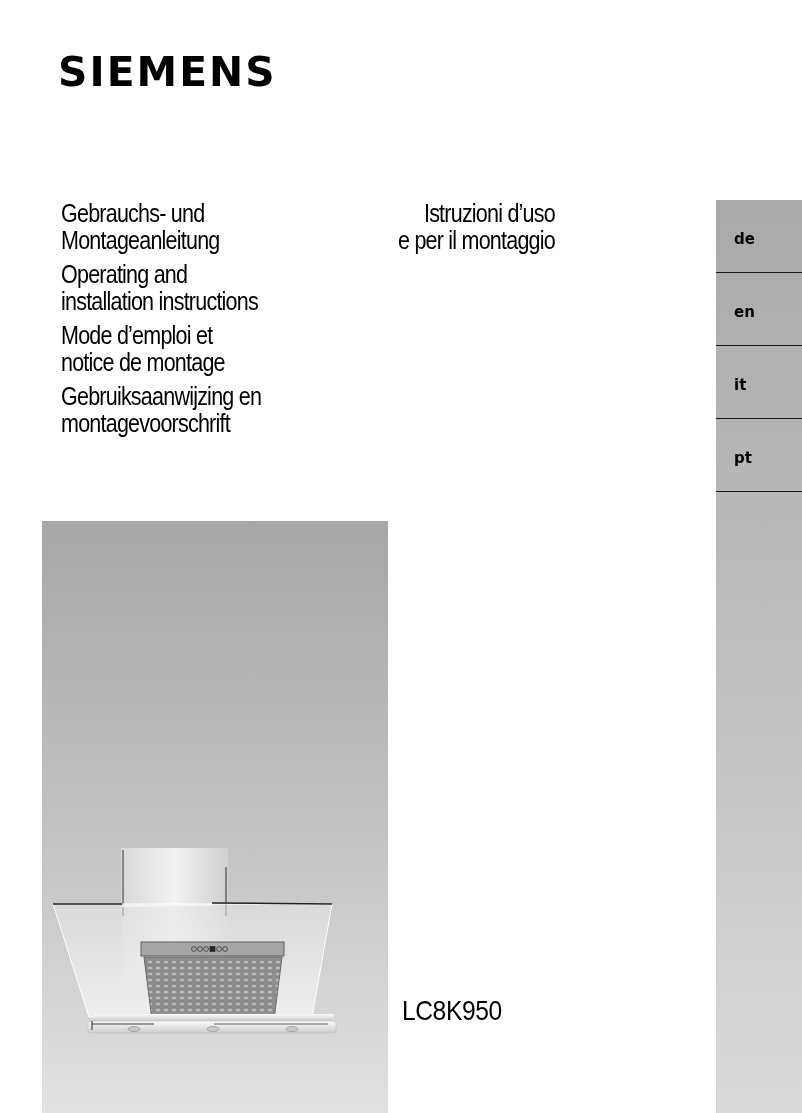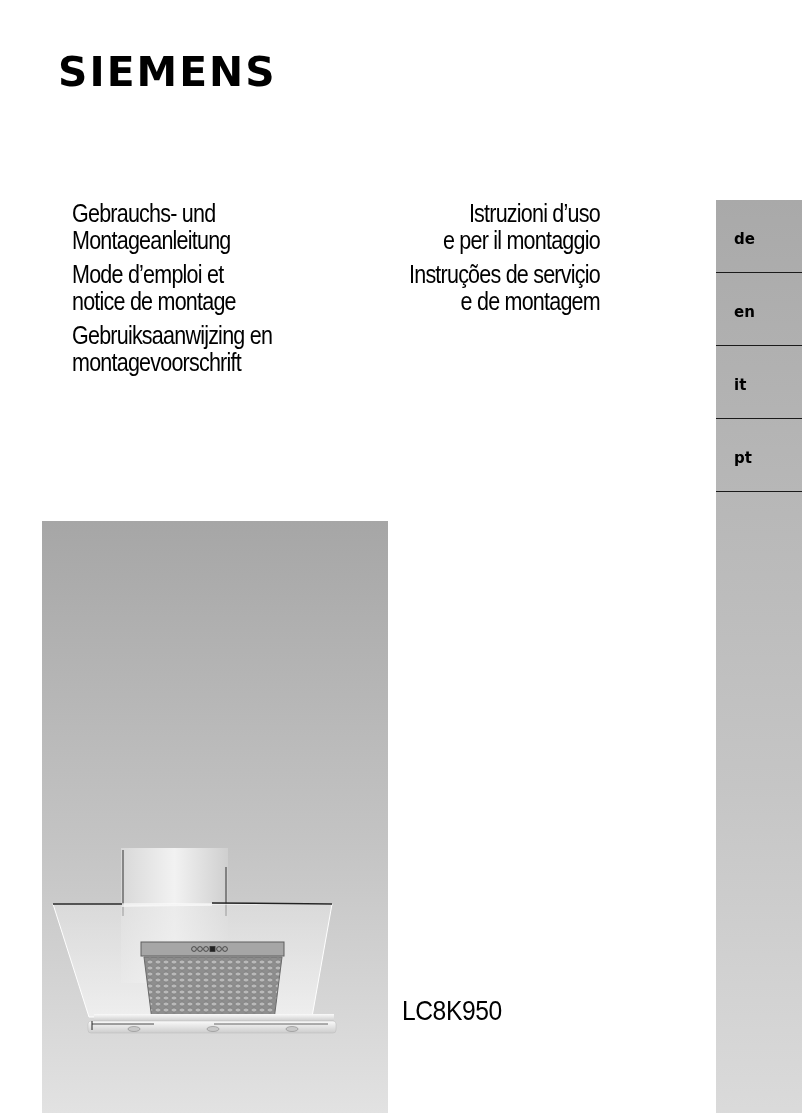--- a/index.html
+++ b/index.html
@@ -3,21 +3,21 @@
 <meta charset="utf-8">
 <style>
   html, body { margin:0; padding:0; }
   body { width:802px; height:1113px; background:#ffffff; position:relative; overflow:hidden;
          font-family:"Liberation Sans", sans-serif; color:#000; }
   .logo { position:absolute; left:58px; top:50px; font-family:"DejaVu Sans", sans-serif;
           font-weight:bold; font-size:40px; letter-spacing:2px; line-height:44px; transform:scaleX(1.02); transform-origin:left; }
   .titles { position:absolute; top:200px; }
   .titles.left { left:61px; }
   .titles.right { left:398px;text-align:right; }
-  .title-block { margin-bottom:7px;margin-left:11px; }
+  .title-block { margin-bottom:7px; }
   .title-line { display:block; font-family:"Liberation Sans", sans-serif; font-size:25px; line-height:27px;
                 letter-spacing:-0.9px; transform:scaleX(0.86); transform-origin:left; white-space:nowrap; }
   .sidebar { position:absolute; left:716px; top:200px; width:86px; height:1063px;
              background:linear-gradient(to bottom,#a9a9a9 0%,#c5c5c5 55%,#e4e4e4 100%); }
   .tab { height:72px; border-bottom:1.5px solid #1a1a1a; position:relative; }
   .tab-label { position:absolute; left:18px; top:30px; font-family:"DejaVu Sans", sans-serif; font-weight:bold;
                font-size:15px; color:#000; }
   .panel { position:absolute; left:42px; top:521px; width:346px; height:592px;
            background:linear-gradient(to bottom,#a6a6a6 0%,#c4c4c4 55%,#e2e2e2 100%); }
   .model { position:absolute; left:402px; top:995px; font-family:"Liberation Sans", sans-serif; font-size:28px;
@@ -28,37 +28,37 @@
 <body>
 
 <div class="logo">SIEMENS</div>
 
 <div class="titles left">
   <div class="title-block">
     <span class="title-line">Gebrauchs- und</span>
     <span class="title-line">Montageanleitung</span>
   </div>
   <div class="title-block">
+    <span class="title-line">Operating and</span>
+    <span class="title-line">installation instructions</span>
+  </div>
+  <div class="title-block">
     <span class="title-line">Mode d’emploi et</span>
     <span class="title-line">notice de montage</span>
   </div>
   <div class="title-block">
     <span class="title-line">Gebruiksaanwijzing en</span>
     <span class="title-line">montagevoorschrift</span>
   </div>
 </div>
 
 <div class="titles right">
   <div class="title-block">
     <span class="title-line">Istruzioni d’uso</span>
     <span class="title-line">e per il montaggio</span>
-  </div>
-  <div class="title-block">
-    <span class="title-line">Instruções de serviçio</span>
-    <span class="title-line">e de montagem</span>
   </div>
 </div>
 
 <div class="sidebar">
   <div class="tab">
       <span class="tab-label">de</span>
     </div>
   <div class="tab">
       <span class="tab-label">en</span>
     </div>

